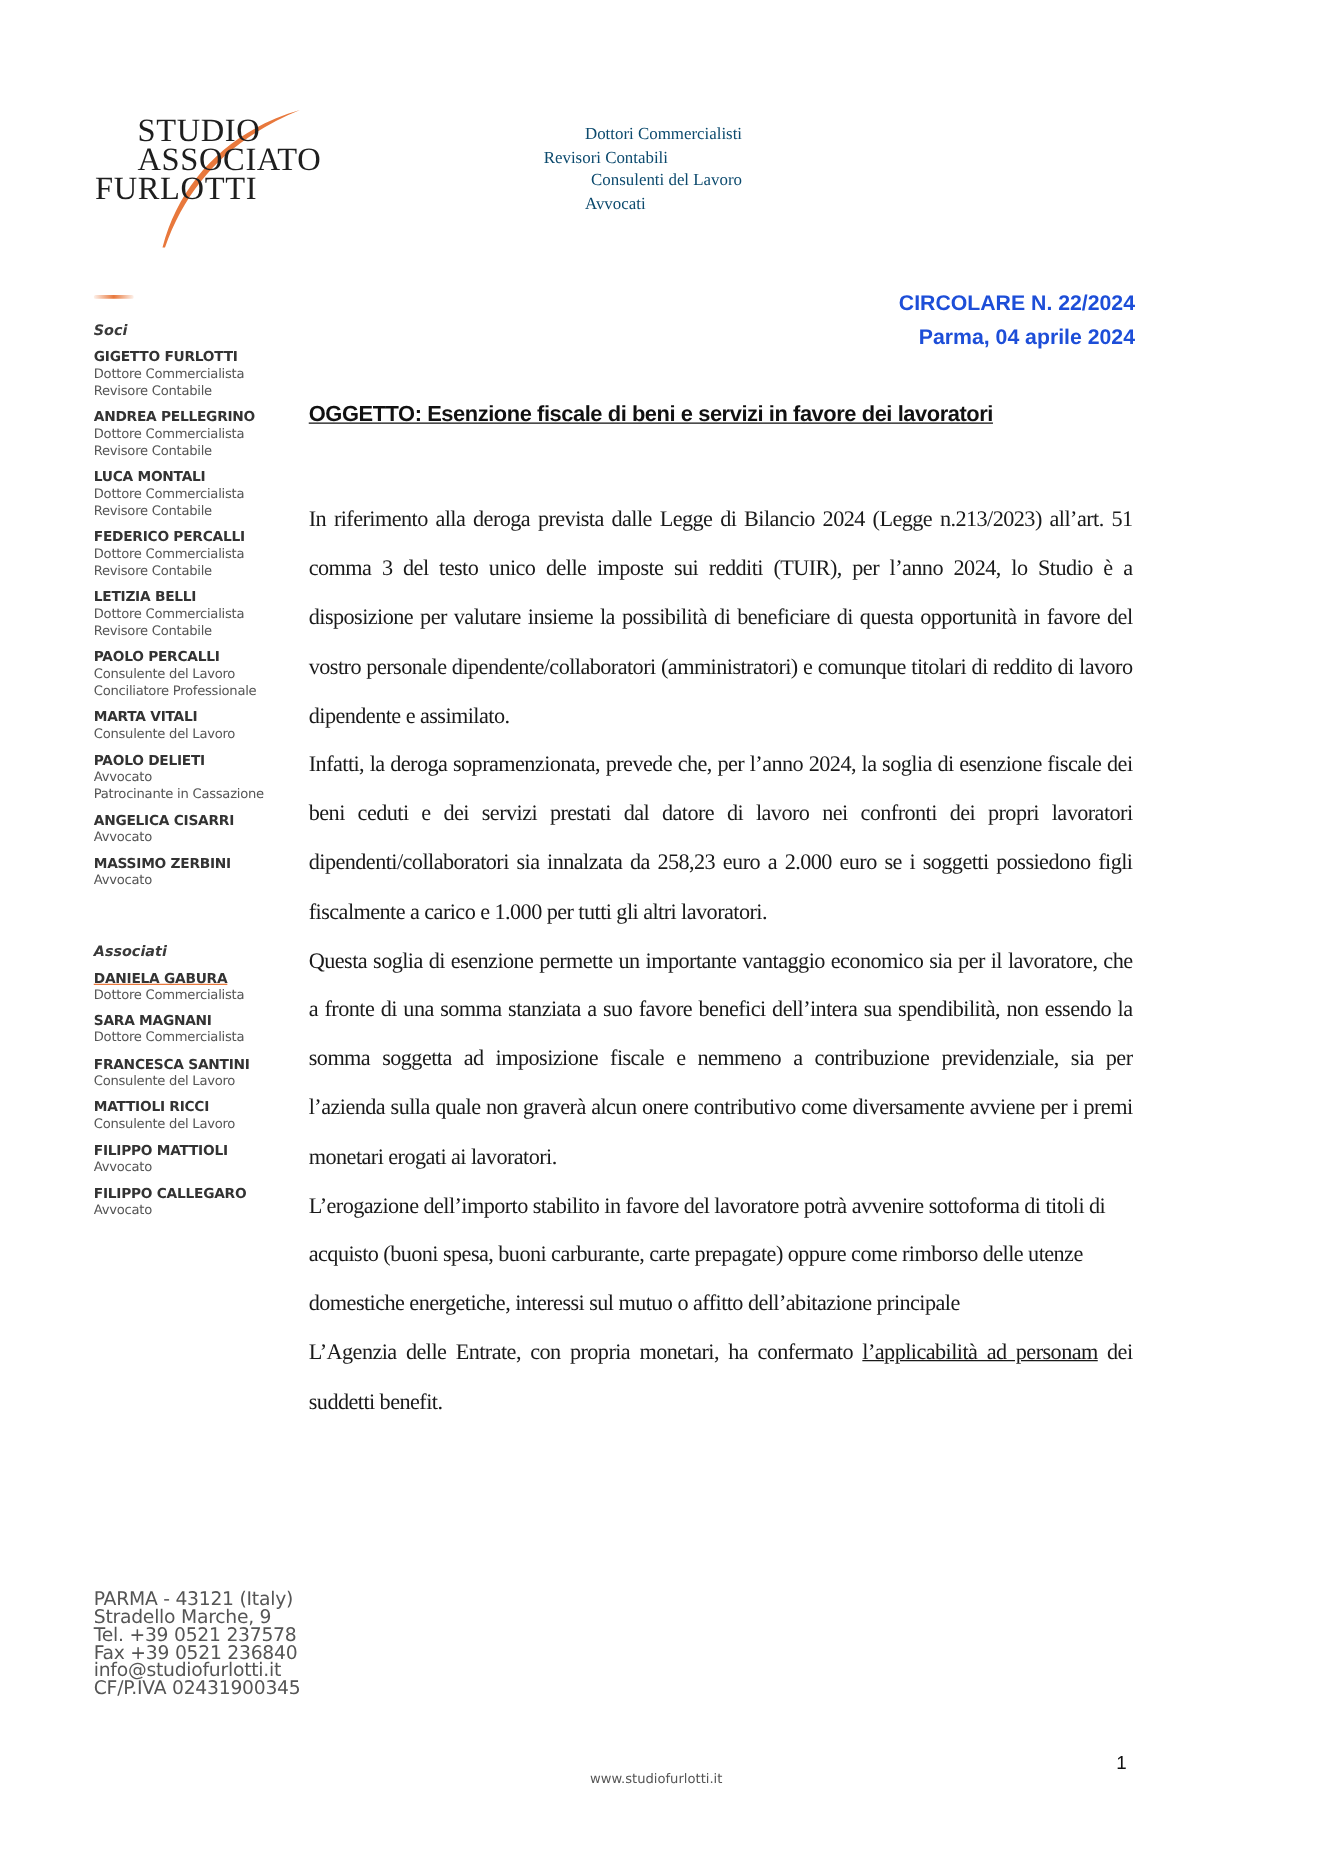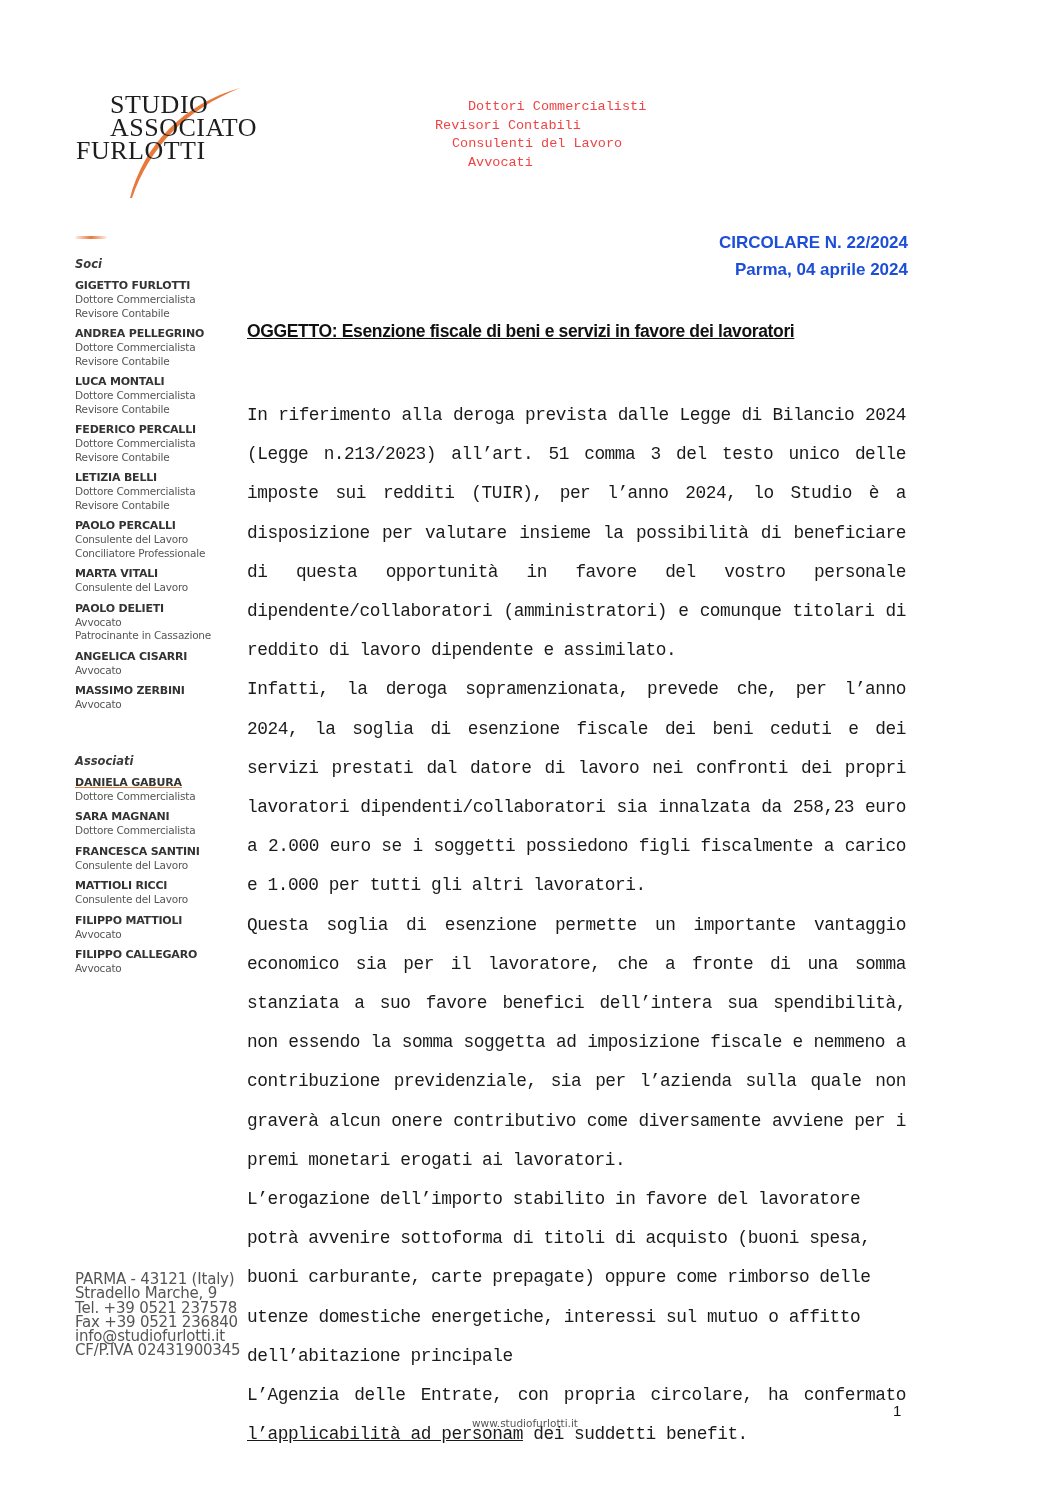--- a/index.html
+++ b/index.html
@@ -7,25 +7,25 @@
 
   
   .logo { position: absolute; left: 74px; top: 84px; width: 190px; height: 120px; }
   .logo-text { position: absolute; font-family: "Liberation Serif", serif; color: #1e1e1e; font-size: 26px; line-height: 22px; letter-spacing: 0.5px; }
   .logo-l1 { left: 36px; top: 10px; }
   .logo-l2 { left: 36px; top: 33px; }
   .logo-l3 { left: 2px; top: 56px; }
   .logo svg { position: absolute; left: 0; top: 0; }
 
   
-  .professions { position: absolute; left: 432px; top: 98px; font-family: Liberation Mono, monospace; font-size: 13.5px; color: #ef4444; line-height: 18.5px; }
+  .professions { position: absolute; left: 432px; top: 98px; font-family: Liberation Serif, serif; font-size: 13.5px; color: #0c4a6e; line-height: 18.5px; }
   .professions div { white-space: nowrap; }
   .prof-0 { padding-left: 36px; }
   .prof-1 { padding-left: 3px; }
-  .prof-2 { padding-left: 20px; }
+  .prof-2 { padding-left: 20px; text-align: right; }
   .prof-3 { padding-left: 36px; }
 
   
   .sidebar { position: absolute; left: 75px; top: 236px; width: 170px; font-family: "DejaVu Sans", sans-serif; color: #444; }
   .accent-line { width: 32px; height: 3px; border-radius: 2px; background: linear-gradient(90deg, rgba(232,120,60,0.1), #e8783c, rgba(232,120,60,0.1)); margin-bottom: 18px; }
   .section-title { font-style: italic; font-weight: bold; font-size: 11.5px; color: #3a3a3a; margin-bottom: 8px; }
   .person { margin-bottom: 7px; }
   .person-name { font-weight: bold; font-size: 11px; color: #333; line-height: 14px; letter-spacing: -0.2px; }
   .person-role { font-size: 10.5px; color: #555; line-height: 13.5px; letter-spacing: -0.2px; }
   .associati { margin-top: 42px; }
@@ -33,21 +33,21 @@
 
   
   .address { position: absolute; left: 75px; top: 1272px; font-family: "DejaVu Sans", sans-serif; font-size: 15px; color: #555; line-height: 14.3px; letter-spacing: -0.2px; }
   .website { position: absolute; left: 472px; top: 1417px; font-family: "DejaVu Sans", sans-serif; font-size: 10.5px; color: #555; }
   .page-number { position: absolute; left: 893px; top: 1402px; font-family: "Liberation Sans", sans-serif; font-size: 15px; color: #111; }
 
   
   .circolare { position: absolute; right: 150px; top: 229px; text-align: right; font-family: "Liberation Sans", sans-serif; font-weight: bold; font-size: 17px; line-height: 27px; color: #1d4ed8; }
   .oggetto { position: absolute; left: 247px; top: 321px; font-family: "Liberation Sans", sans-serif; font-weight: bold; font-size: 17.5px; color: #111; text-decoration: underline; white-space: nowrap; letter-spacing: -0.35px; text-align: center; }
 
-  .body-text { position: absolute; left: 247px; top: 396px; width: 659px; font-family: Liberation Mono, monospace; font-size: 17.8px; line-height: 39.2px; color: #1a1a1a; text-align: justify; letter-spacing: -0.45px; }
+  .body-text { position: absolute; left: 247px; top: 396px; width: 659px; font-family: Liberation Serif, serif; font-size: 17.8px; line-height: 39.2px; color: #1a1a1a; text-align: justify; letter-spacing: -0.45px; }
   .body-text p { margin: 0; }
   .u { text-decoration: underline; }
 </style>
 </head>
 <body>
 
 <div class="logo">
   <svg width="190" height="120" viewBox="0 0 190 120">
     <path d="M 56 114 C 70 60, 110 20, 166 4 C 112 26, 76 62, 58 114 Z" fill="#e8783c"></path>
   </svg>
@@ -162,14 +162,14 @@
   <div>Parma, 04 aprile 2024</div>
 </div>
 
 <div class="oggetto">OGGETTO: Esenzione fiscale di beni e servizi in favore dei lavoratori</div>
 
 <div class="body-text">
   <p>In riferimento alla deroga prevista dalle Legge di Bilancio 2024 (Legge n.213/2023) all’art. 51 comma 3 del testo unico delle imposte sui redditi (TUIR), per l’anno 2024, lo Studio è a disposizione per valutare insieme la possibilità di beneficiare di questa opportunità in favore del vostro personale dipendente/collaboratori (amministratori) e comunque titolari di reddito di lavoro dipendente e assimilato.</p>
   <p>Infatti, la deroga sopramenzionata, prevede che, per l’anno 2024, la soglia di esenzione fiscale dei beni ceduti e dei servizi prestati dal datore di lavoro nei confronti dei propri lavoratori dipendenti/collaboratori sia innalzata da 258,23 euro a 2.000 euro se i soggetti possiedono figli fiscalmente a carico e 1.000 per tutti gli altri lavoratori.</p>
   <p>Questa soglia di esenzione permette un importante vantaggio economico sia per il lavoratore, che a fronte di una somma stanziata a suo favore benefici dell’intera sua spendibilità, non essendo la somma soggetta ad imposizione fiscale e nemmeno a contribuzione previdenziale, sia per l’azienda sulla quale non graverà alcun onere contributivo come diversamente avviene per i premi monetari erogati ai lavoratori.</p>
   <p style="text-align:left;">L’erogazione dell’importo stabilito in favore del lavoratore potrà avvenire sottoforma di titoli di acquisto (buoni spesa, buoni carburante, carte prepagate) oppure come rimborso delle utenze domestiche energetiche, interessi sul mutuo o affitto dell’abitazione principale</p>
-  <p><span>L’Agenzia delle Entrate, con propria circolare, ha confermato </span><span class="u">l’applicabilità ad personam</span><span> dei suddetti benefit.</span></p>
+  <p><span>L’Agenzia delle Entrate, con propria monetari, ha confermato </span><span class="u">l’applicabilità ad personam</span><span> dei suddetti benefit.</span></p>
 </div>
 
 </body></html>

